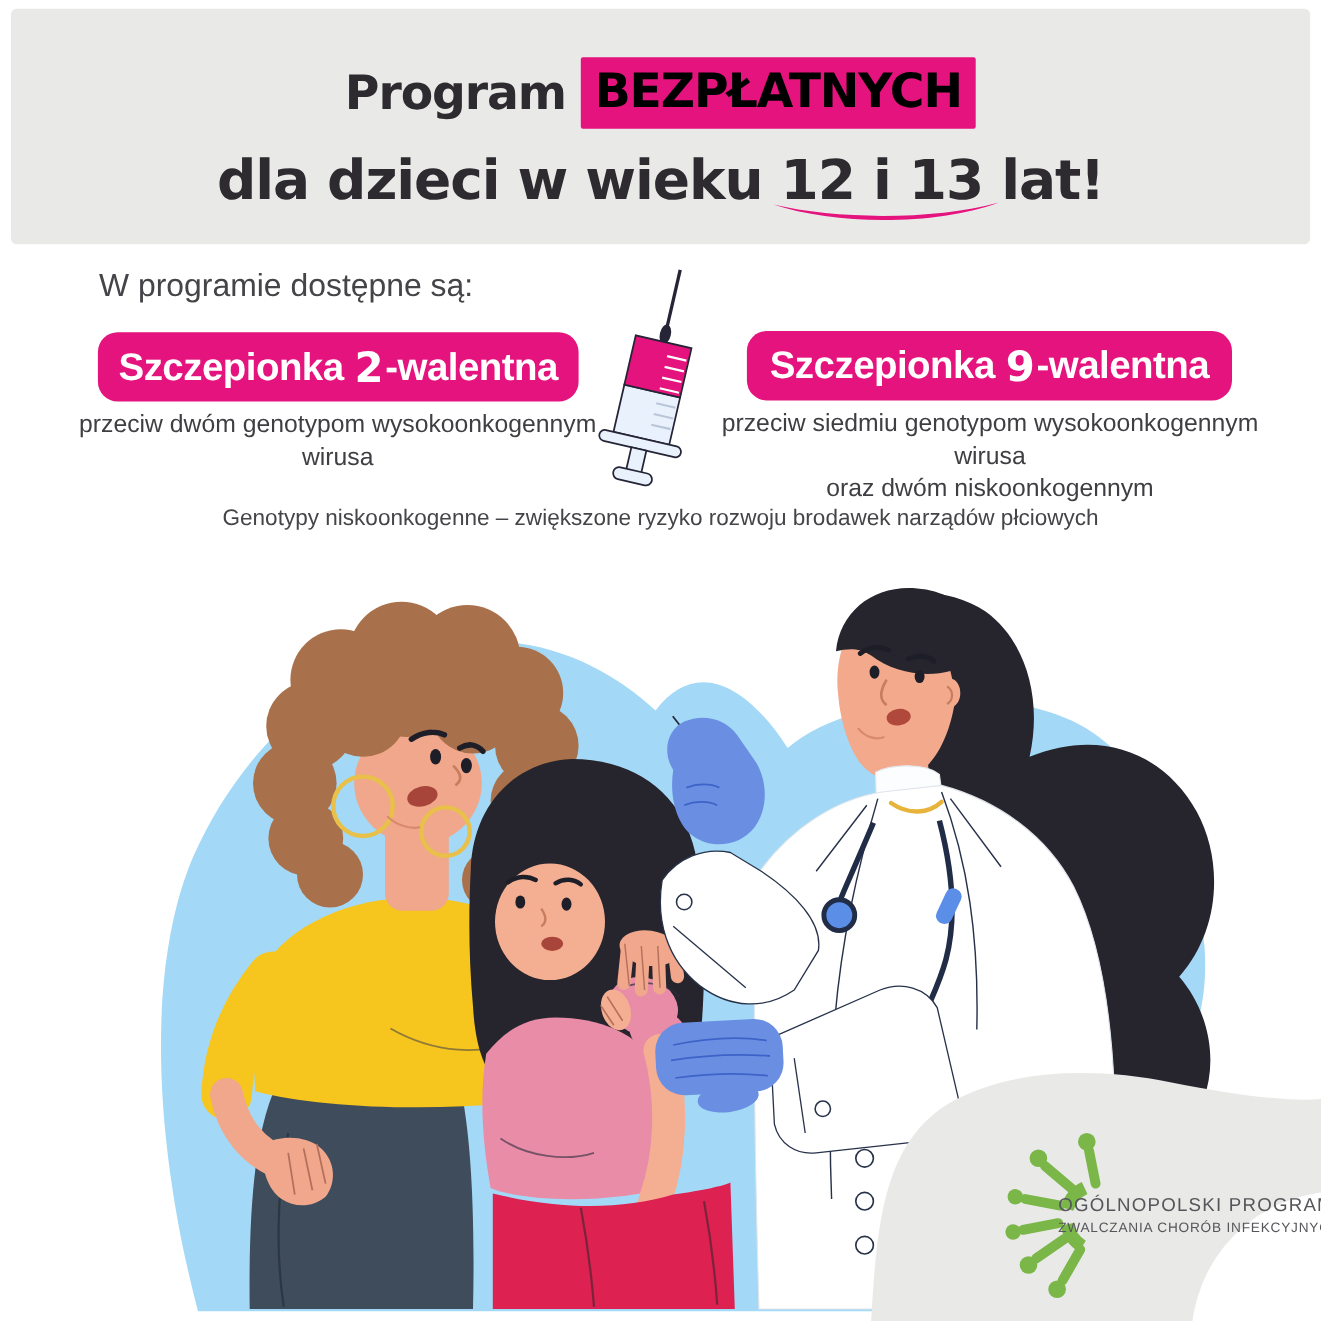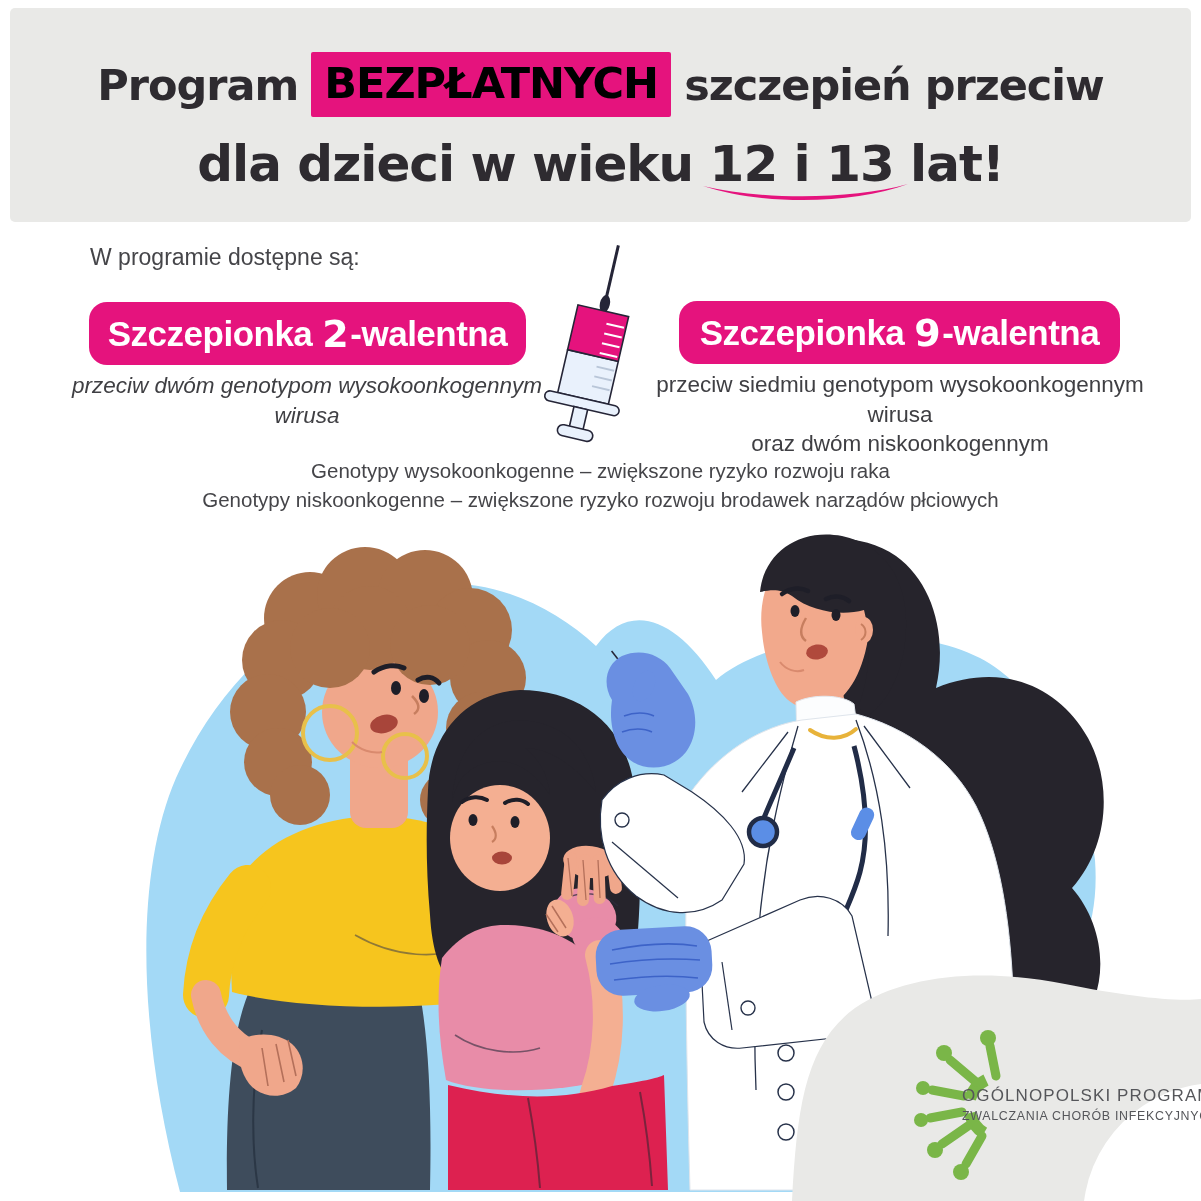--- a/index.html
+++ b/index.html
@@ -20,29 +20,29 @@
   .title1{position:absolute;left:0;top:44px;width:100%;display:flex;justify-content:center;
           align-items:center;gap:13px;font-family:"DejaVu Sans","Liberation Sans",sans-serif;
           font-weight:bold;font-size:43px;letter-spacing:-1px;color:var(--text-dark);}
   .hl{background:var(--accent-pink);color:#000000;padding:6px 13px 9px;border-radius:2px;}
   .title2{position:absolute;left:0;top:127px;width:100%;text-align:center;
           font-family:"DejaVu Sans","Liberation Sans",sans-serif;font-weight:bold;
           font-size:50px;letter-spacing:-1px;color:var(--text-dark);}
   .swoosh{position:absolute;left:690px;top:173px;}
 
   
-  .intro{position:absolute;left:90px;top:244px;font-size:23px;color:var(--text-gray);}
+  .intro{position:absolute;left:90px;top:244px;font-size:29px;color:var(--text-gray);}
   .vbox{position:absolute;height:63px;background:var(--accent-pink);display:flex;
         align-items:center;justify-content:center;color:#fff;font-weight:bold;
         font-size:35px;letter-spacing:-0.5px;border-radius:18px;}
   .vbox .digit{font-family:"DejaVu Sans","Liberation Sans",sans-serif;font-size:38px;margin:0 2px 0 10px;}
   .vbox-2{left:89px;top:302px;width:437px;}
   .vbox-9{left:679px;top:301px;width:441px;}
   .vdesc{position:absolute;text-align:center;font-size:22.5px;color:#3f3f43;line-height:1.32;}
-  .vdesc-2{left:64px;top:371px;width:486px;font-style:italic;}
+  .vdesc-2{left:64px;top:371px;width:486px;}
   .vdesc-9{left:655px;top:370px;width:490px;}
   .notes{position:absolute;left:0;top:456px;width:1201px;text-align:center;
          font-size:20.5px;line-height:1.42;color:var(--text-gray);}
 
   
   .syr-layer{position:absolute;left:0;top:0;pointer-events:none;}
   .illu{position:absolute;left:0;top:530px;}
   .logo-text{position:absolute;left:962px;top:1086px;color:#55565a;}
   .logo-text .l1{font-size:17px;letter-spacing:1.1px;white-space:nowrap;}
   .logo-text .l2{font-size:12.4px;letter-spacing:0.72px;margin-top:3px;white-space:nowrap;}
@@ -70,21 +70,20 @@
         <rect x="-7" y="72" width="14" height="22" fill="#e9f1fc" stroke="#252537" stroke-width="1.6"></rect>
         <rect x="-18" y="92" width="36" height="11" rx="5.5" fill="#e9f1fc" stroke="#252537" stroke-width="1.6"></rect>
       </g>
     </defs>
   </svg>
 
   <header class="header">
     <div class="title1">
       <span>Program</span>
       <span class="hl">BEZPŁATNYCH</span>
-      <span>szczepień przeciw</span>
     </div>
     <div class="title2">dla dzieci w wieku 12 i 13 lat!</div>
     <svg class="swoosh" width="212" height="24" viewBox="0 0 212 24">
       <path d="M 3 5 C 62 19 150 19 208 3 C 152 24 60 24 3 5 Z" fill="#e5137d"></path>
     </svg>
   </header>
 
   <div class="intro">W programie dostępne są:</div>
 
   <div class="vbox vbox-2">
@@ -98,21 +97,20 @@
     <span>Szczepionka</span>
     <span class="digit">9</span>
     <span>-walentna</span>
   </div>
   <div class="vdesc vdesc-9">
     <div>przeciw siedmiu genotypom wysokoonkogennym wirusa</div>
     <div>oraz dwóm niskoonkogennym</div>
   </div>
 
   <div class="notes">
-    <div>Genotypy wysokoonkogenne – zwiększone ryzyko rozwoju raka</div>
     <div>Genotypy niskoonkogenne – zwiększone ryzyko rozwoju brodawek narządów płciowych</div>
   </div>
 
   <svg class="syr-layer" width="1201" height="530" viewBox="0 0 1201 530">
     <use href="#syringe-shape" transform="translate(597,338) rotate(13)"></use>
   </svg>
 
   <svg class="illu" width="1201" height="671" viewBox="0 530 1201 671">
 
     <path d="M 180 1192

